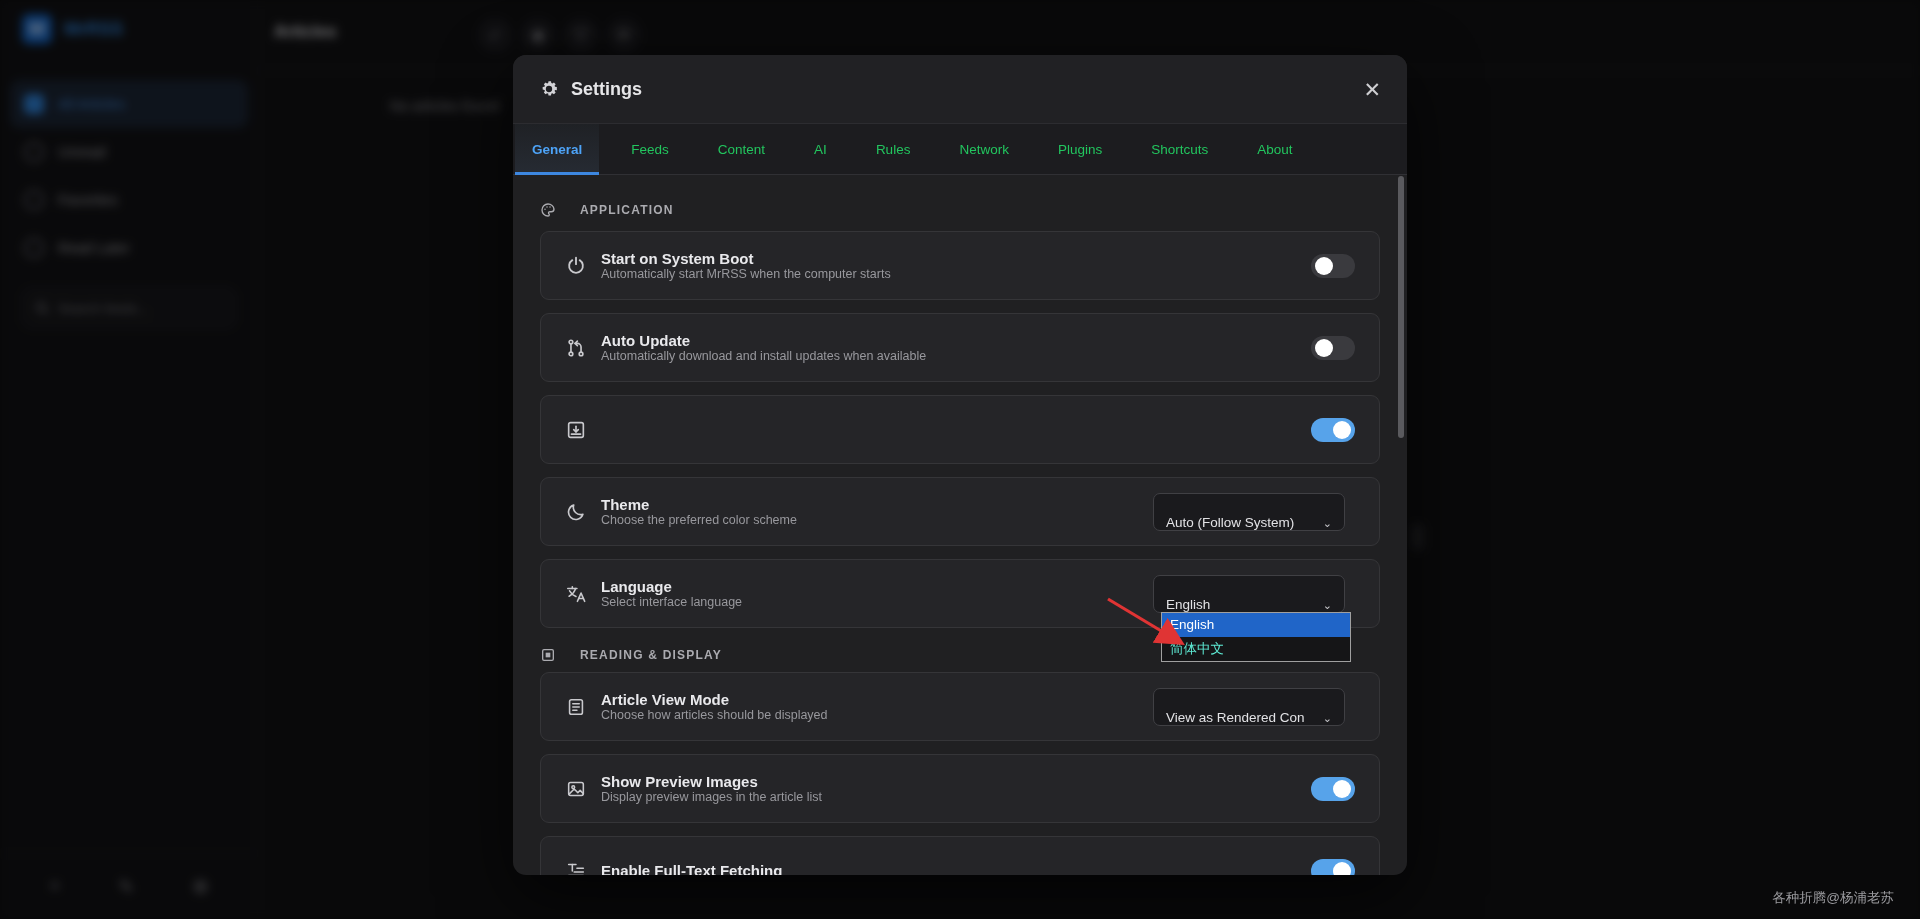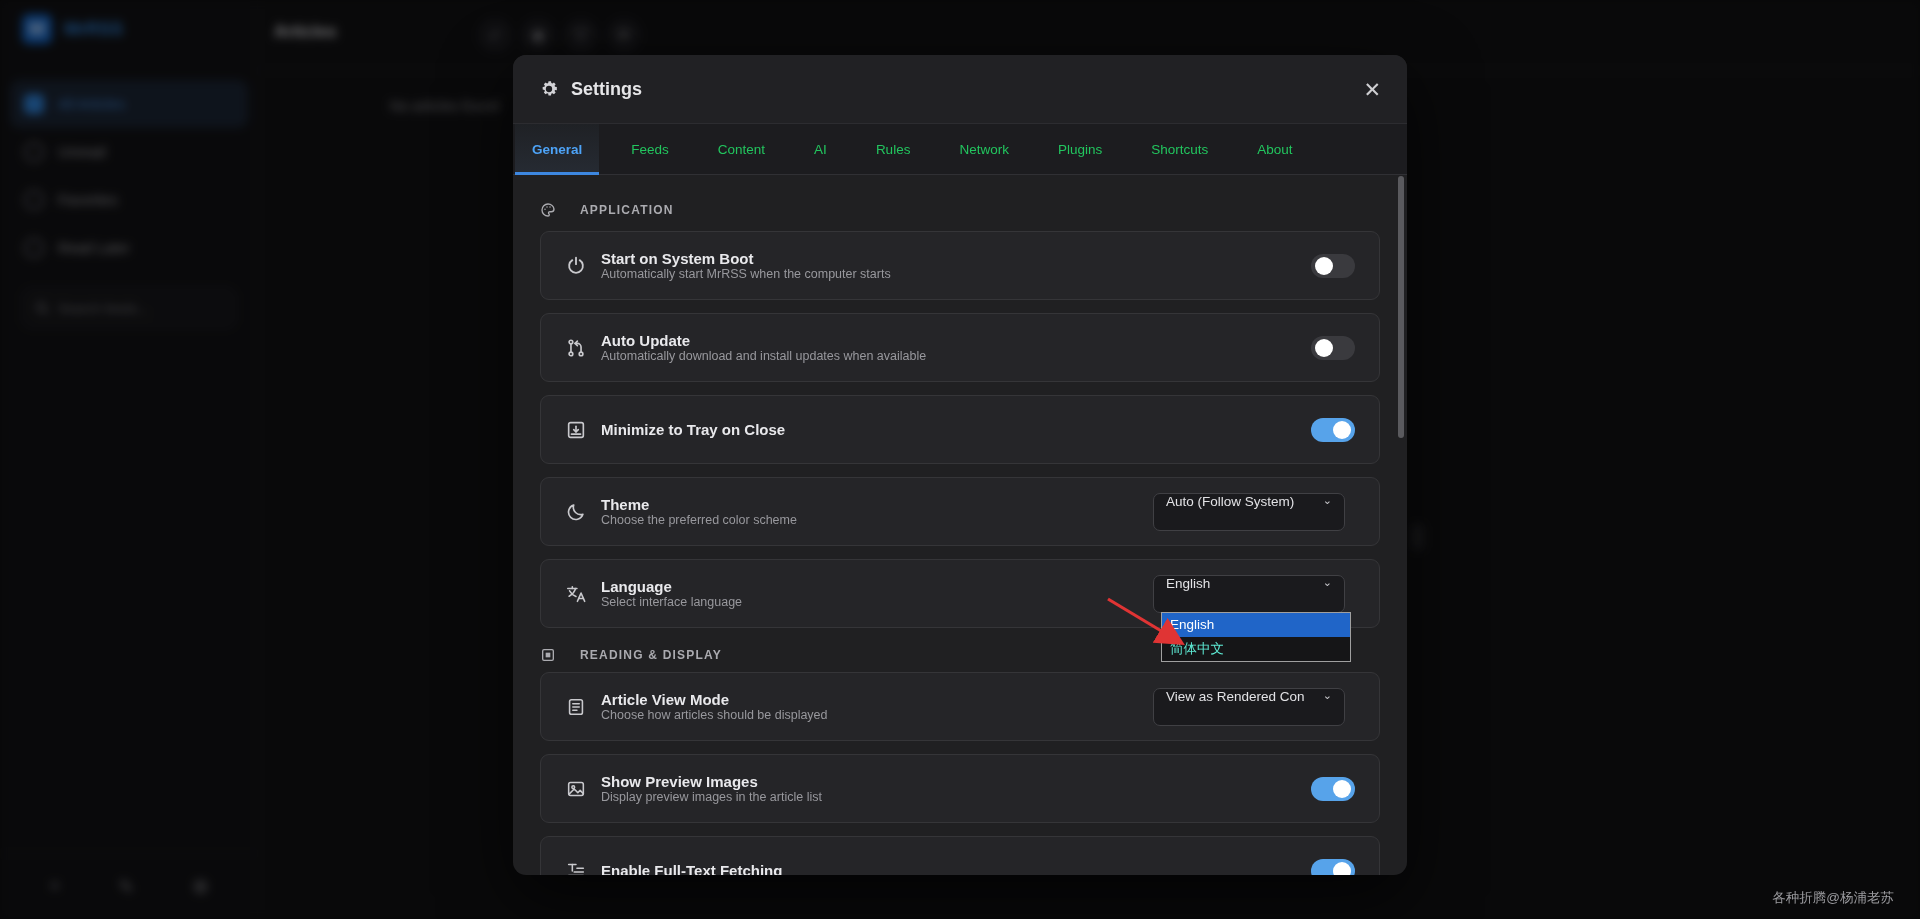--- a/index.html
+++ b/index.html
@@ -75,21 +75,21 @@
   .row-title { color:#e9e9ec; font-size:15px; font-weight:bold; }
   .row-desc { color:#98989d; font-size:12.5px; }
   .toggle { width:44px; height:24px; border-radius:12px; background:#3a3a3e;
             position:relative; flex:0 0 auto; }
   .toggle .knob { position:absolute; top:3px; left:4px; width:18px; height:18px;
                   border-radius:50%; background:#fff; transition:left .1s; }
   .toggle.on { background:#57a3ea; }
   .toggle.on .knob { left:22px; }
   .select { width:192px; height:38px; border-radius:7px; background:#1a1a1d;
             border:1px solid #404044; color:#e2e2e5; font-size:13.5px;
-            display:flex; align-items:flex-start; padding:0 12px; flex:0 0 auto;
+            display:flex; align-items:flex-end; padding:0 12px; flex:0 0 auto;
             margin-right:10px; }
   .select span.val { flex:1; white-space:nowrap; overflow:hidden; }
   .select .chev { color:#cacace; font-size:11px; margin-left:6px; }
 
   
   .lang-menu { position:absolute; left:648px; top:557px; width:190px;
                background:#151517; border:1px solid #a0a0a0; z-index:5; }
   .lang-opt { height:24px; line-height:24px; padding:0 8px; font-size:13.5px;
               color:#5eead4; white-space:nowrap; }
   .lang-opt.selected { background:#2065c8; color:#fff; }
@@ -239,21 +239,20 @@
       <div class="card">
         <span class="row-icon">
           <svg width="22" height="22" viewBox="0 0 24 24" fill="none" stroke="#c9c9cd" stroke-width="1.8" stroke-linecap="round" stroke-linejoin="round">
             <rect x="4" y="4" width="16" height="16" rx="2"></rect>
             <path d="M12 8v6"></path>
             <path d="M9.5 11.5L12 14l2.5-2.5"></path>
             <path d="M7 16.5h10"></path>
           </svg>
         </span>
         <div class="row-text">
-          <div class="row-title">Minimize to Tray on Close</div>
         </div>
         <div class="toggle on">
             <div class="knob"></div>
           </div>
       </div>
 
       <div class="card">
         <span class="row-icon">
           <svg width="22" height="22" viewBox="0 0 24 24">
             <path fill="none" stroke="#c9c9cd" stroke-width="1.8" stroke-linejoin="round" d="M19.5 14.5A8 8 0 0 1 9.5 4.5a8 8 0 1 0 10 10z"></path>

